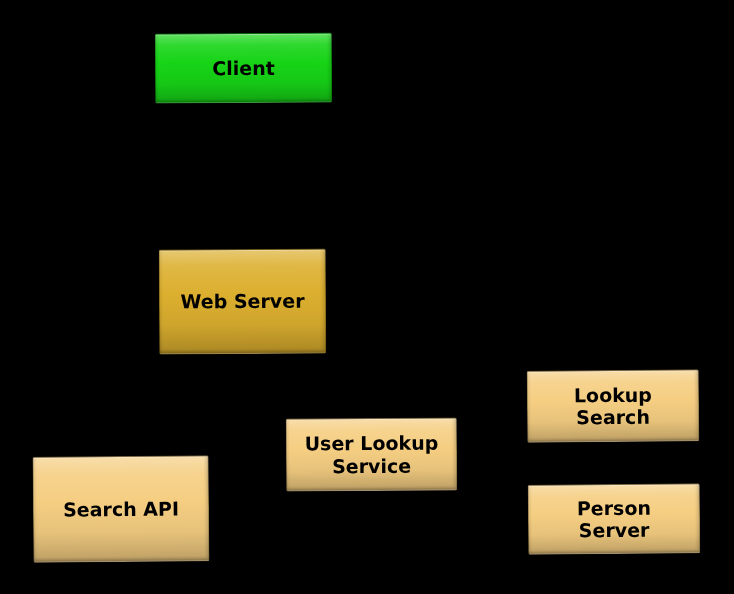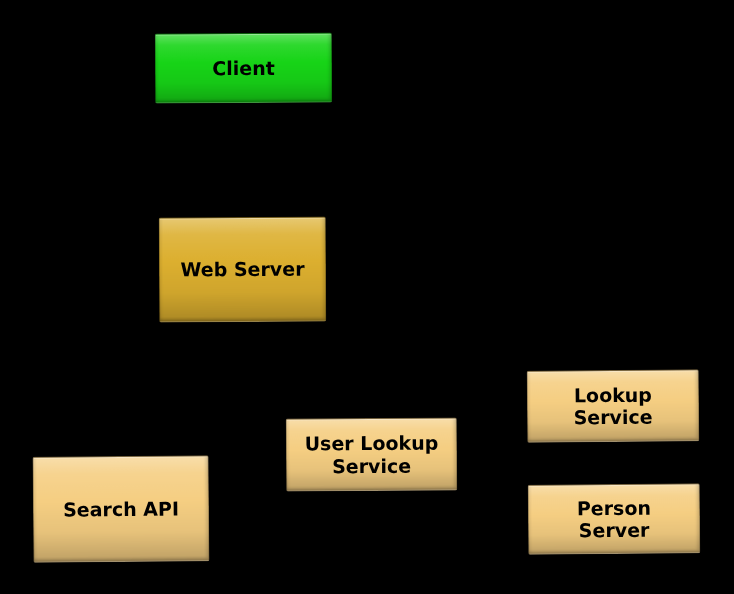--- a/index.html
+++ b/index.html
@@ -59,36 +59,36 @@
 </style>
 </head>
 <body style="background: rgb(0, 0, 0);">
 
 <div class="canvas">
 
   <div class="node n-client" style="--fill: #17D417; color: rgb(0, 0, 0);">
     <span class="node-label">Client</span>
   </div>
 
-  <div class="node n-web-server" style="--fill: #DCAF2F; color: rgb(0, 0, 0);">
+  <div class="node n-web-server" style="--fill: #DCAF2F; color: rgb(0, 0, 0); margin-top: 32px;">
     <span class="node-label">Web Server</span>
   </div>
 
   <div class="node n-search-api" style="--fill: #F5CE82; color: rgb(0, 0, 0);">
     <span class="node-label">Search API</span>
   </div>
 
   <div class="node n-user-graph" style="--fill: #F5CE82; color: rgb(0, 0, 0);">
     <span class="node-label">User Lookup
 Service</span>
   </div>
 
   <div class="node n-lookup" style="--fill: #F5CE82; color: rgb(0, 0, 0);">
     <span class="node-label">Lookup
-Service</span>
+Search</span>
   </div>
 
   <div class="node n-person" style="--fill: #F5CE82; color: rgb(0, 0, 0);">
     <span class="node-label">Person
 Server</span>
   </div>
 
 </div>
 
 </body></html>

